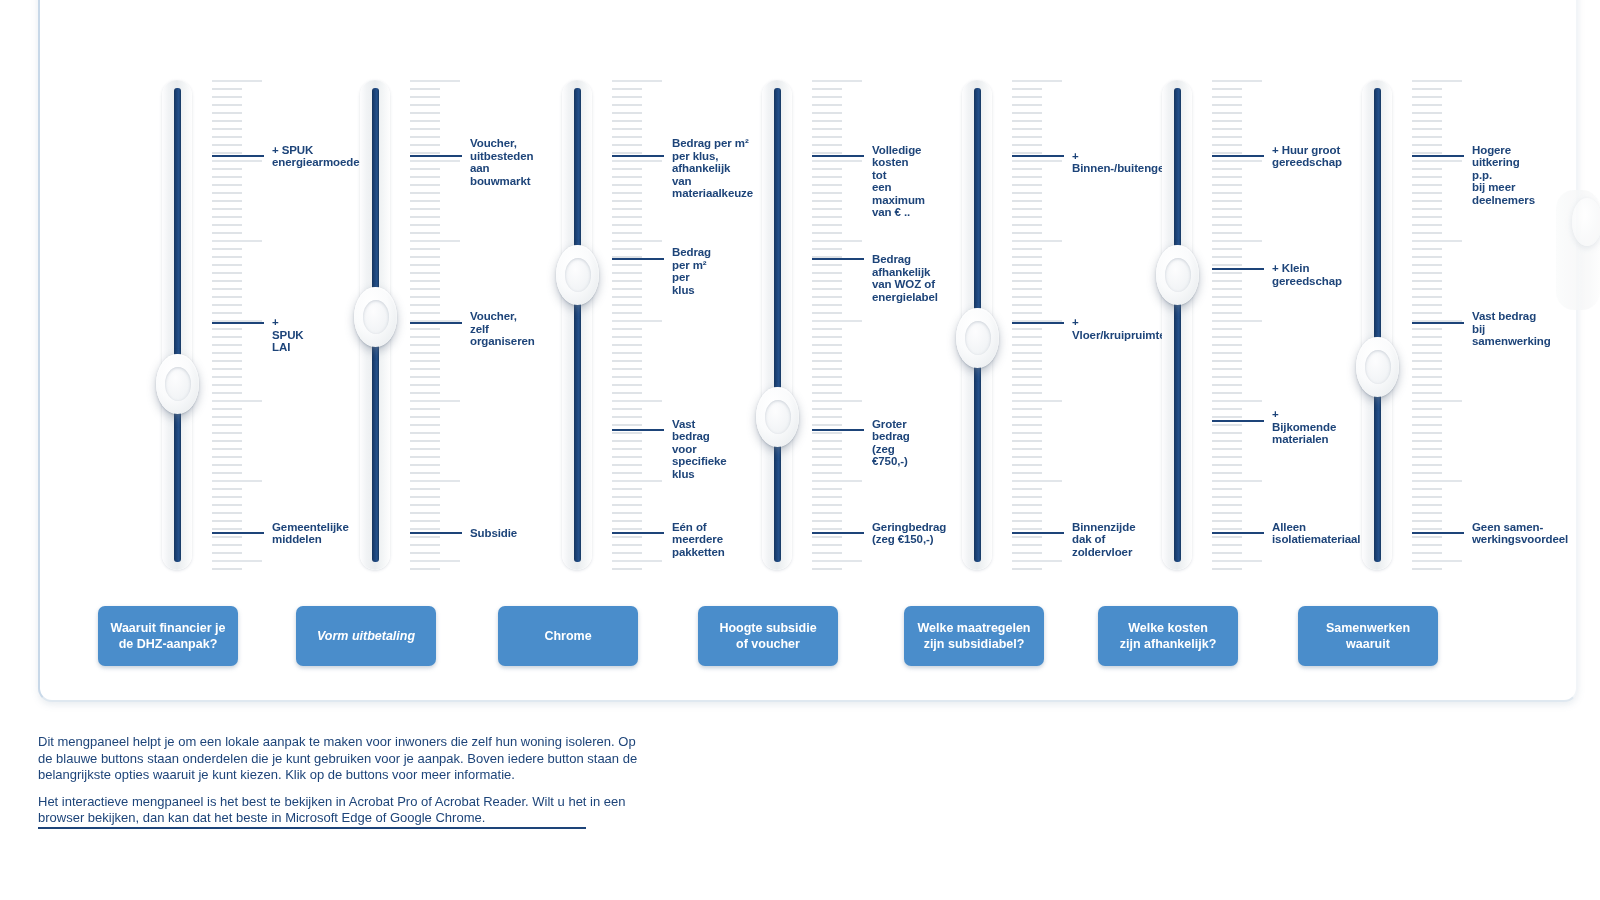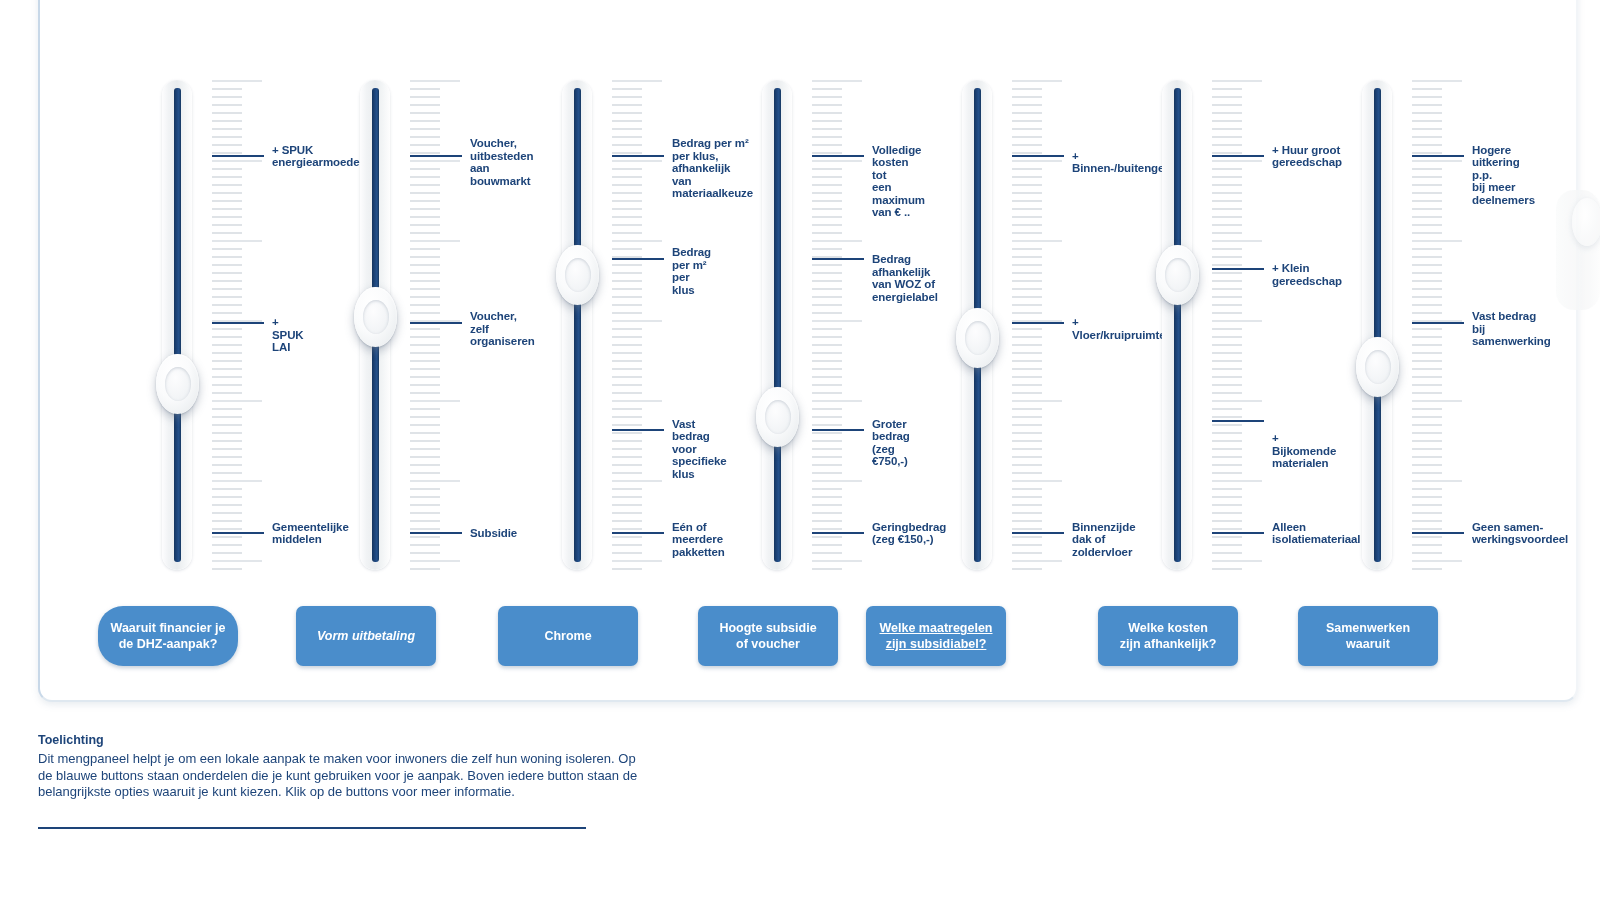--- a/index.html
+++ b/index.html
@@ -215,21 +215,21 @@
           <div class="mark-line" style="top: 75px;"></div>
           <div class="mark-text" style="top: 63.5px;">+ SPUK
 energiearmoede</div>
           <div class="mark-line" style="top: 241.6px;"></div>
           <div class="mark-text" style="top: 236.35px;">+ SPUK LAI</div>
           <div class="mark-line" style="top: 452.3px;"></div>
           <div class="mark-text" style="top: 440.8px;">Gemeentelijke
 middelen</div>
         </div>
       </div>
-      <div class="cat-button" style="left: 98px; border-radius: 25px;">Waaruit  financier je
+      <div class="cat-button" style="left: 98px;">Waaruit  financier je
 de DHZ-aanpak?</div>
       <div class="slider-col" style="left: 348px;">
         <div class="track-housing"></div>
         <div class="track-fill"></div>
         <div class="knob" style="top: 206.6px;"></div>
         <div class="ruler">
           <div class="tick major" style="top: 0px;"></div>
           <div class="tick minor" style="top: 8px;"></div>
           <div class="tick minor" style="top: 16px;"></div>
           <div class="tick minor" style="top: 24px;"></div>
@@ -539,21 +539,21 @@
           <div class="tick minor" style="top: 488px;"></div>
           <div class="mark-line" style="top: 75px;"></div>
           <div class="mark-text" style="top: 69.75px;">+ Binnen-/buitengevel</div>
           <div class="mark-line" style="top: 241.6px;"></div>
           <div class="mark-text" style="top: 236.35px;">+ Vloer/kruipruimte</div>
           <div class="mark-line" style="top: 452.3px;"></div>
           <div class="mark-text" style="top: 440.8px;">Binnenzijde dak of
 zoldervloer</div>
         </div>
       </div>
-      <div class="cat-button" style="left: 866px; text-decoration: underline;">Welke maatregelen
+      <div class="cat-button" style="left: 904px;">Welke maatregelen
 zijn subsidiabel?</div>
       <div class="slider-col" style="left: 1150px;">
         <div class="track-housing"></div>
         <div class="track-fill"></div>
         <div class="knob" style="top: 164.6px;"></div>
         <div class="ruler">
           <div class="tick major" style="top: 0px;"></div>
           <div class="tick minor" style="top: 8px;"></div>
           <div class="tick minor" style="top: 16px;"></div>
           <div class="tick minor" style="top: 24px;"></div>
@@ -614,21 +614,21 @@
           <div class="tick minor" style="top: 464px;"></div>
           <div class="tick minor" style="top: 472px;"></div>
           <div class="tick major" style="top: 480px;"></div>
           <div class="tick minor" style="top: 488px;"></div>
           <div class="mark-line" style="top: 75px;"></div>
           <div class="mark-text" style="top: 63.5px;">+ Huur groot
 gereedschap</div>
           <div class="mark-line" style="top: 187.7px;"></div>
           <div class="mark-text" style="top: 182.45px;">+ Klein gereedschap</div>
           <div class="mark-line" style="top: 339.6px;"></div>
-          <div class="mark-text" style="top: 328.1px; margin-top: 24px;">+ Bijkomende
+          <div class="mark-text" style="top: 328.1px;">+ Bijkomende
 materialen</div>
           <div class="mark-line" style="top: 452.3px;"></div>
           <div class="mark-text" style="top: 440.8px;">Alleen
 isolatiemateriaal</div>
         </div>
       </div>
       <div class="cat-button" style="left: 1098px;">Welke kosten
 zijn afhankelijk?</div>
       <div class="slider-col" style="left: 1350px;">
         <div class="track-housing"></div>
@@ -708,18 +708,18 @@
 werkingsvoordeel</div>
         </div>
       </div>
       <div class="cat-button" style="left: 1298px;">Samenwerken
 waaruit</div>
     </div>
 
   <div class="edge-slider"></div>
 
   <div class="explain">
-    <div class="explain-title">Toelichting</div>
     <div class="explain-p">Dit mengpaneel helpt je om een lokale aanpak te maken voor inwoners die zelf hun woning isoleren. Op de blauwe buttons staan onderdelen die je kunt gebruiken voor je aanpak. Boven iedere button staan de belangrijkste opties waaruit je kunt kiezen. Klik op de buttons voor meer informatie.</div>
+    <div class="explain-p second">Het interactieve mengpaneel is het best te bekijken in Acrobat Pro of Acrobat Reader. Wilt u het in een browser bekijken, dan kan dat het beste in Microsoft Edge of Google Chrome.</div>
   </div>
   <div class="explain-rule"></div>
 
 </div>
 
 </body></html>

